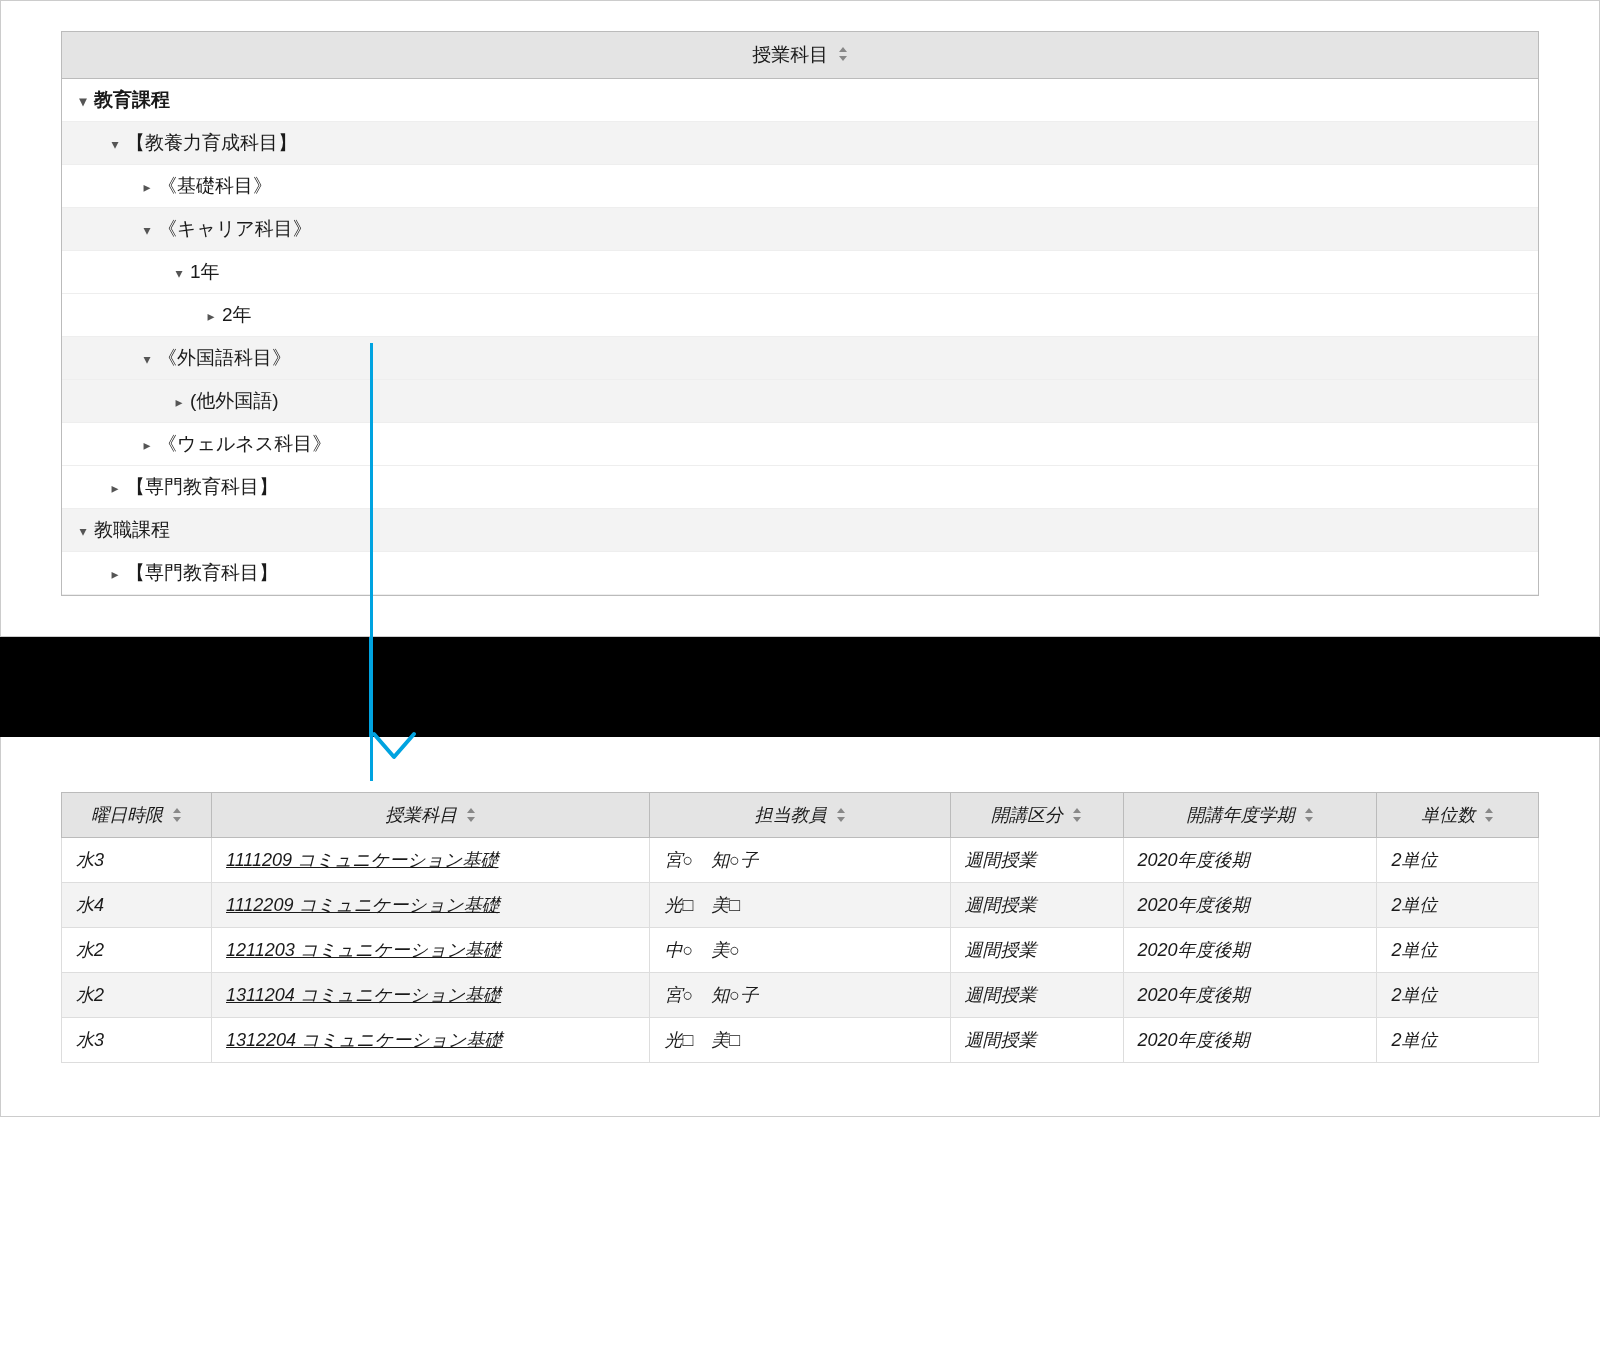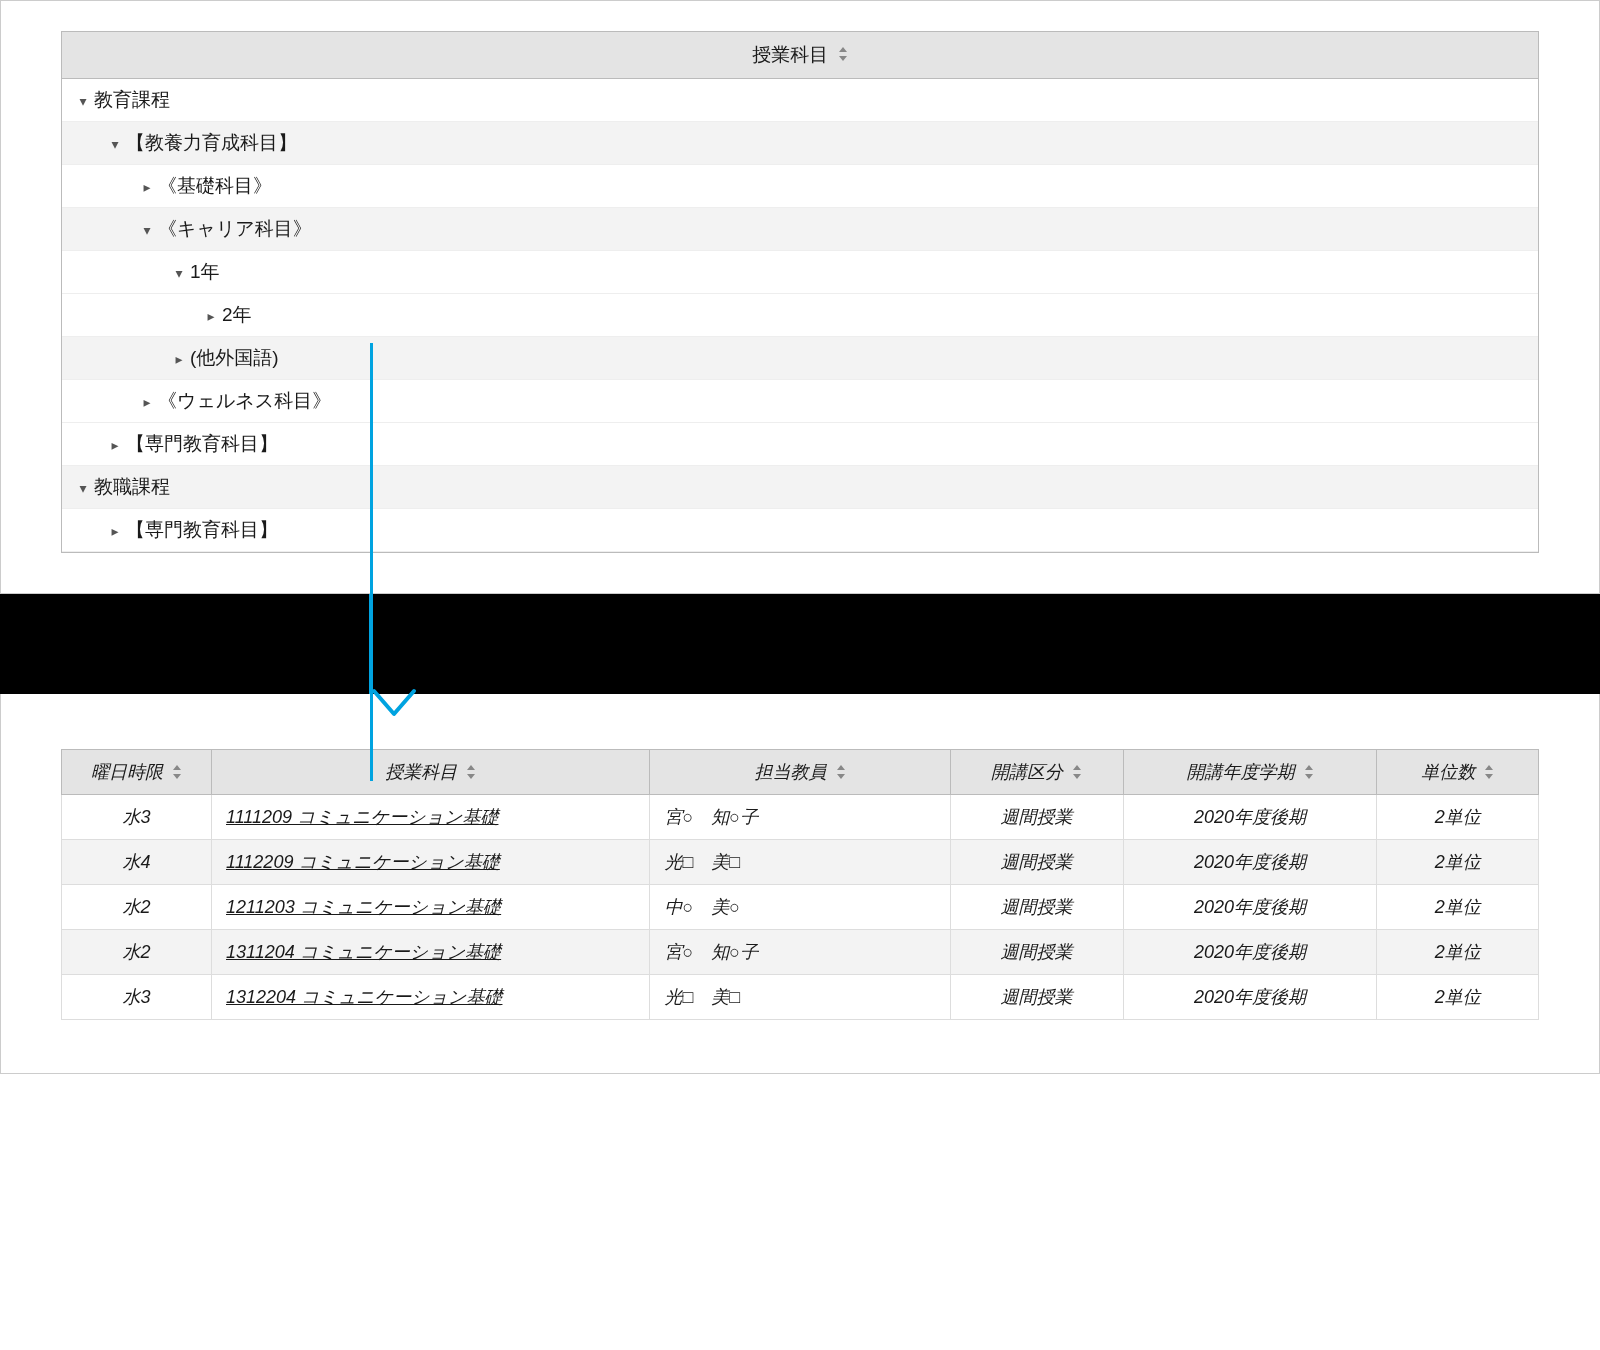--- a/index.html
+++ b/index.html
@@ -113,21 +113,21 @@
     background: #e4e4e4;
     border: 1px solid #bbb;
     padding: 10px 6px;
     font-weight: normal;
     text-align: center;
     white-space: nowrap;
   }
   .course-table td {
     border: 1px solid #ddd;
     padding: 10px 14px;
-    text-align: center;
+    text-align: left;
   }
   .course-table tbody tr:nth-child(even) td { background: #f3f3f3; }
   .course-table td.left { text-align: left; }
   .course-link { text-decoration: underline; cursor: pointer; }
   .page-wrap { position: relative; }
 </style>
 </head>
 <body>
 
 <div class="page page-wrap">
@@ -136,26 +136,27 @@
     <div class="tree-table">
       <div class="tree-header">
         <span>授業科目</span>
         <span class="sort-icon">
           <svg width="10" height="14" viewBox="0 0 10 14">
               <path d="M5 0 L9 5 H1 Z M5 14 L1 9 H9 Z" fill="#888"></path>
             </svg>
         </span>
       </div>
       <div id="tree-body">
-          <div class="tree-row white" style="padding-left: 14px;"><span class="caret down"></span><span>教育課程</span></div>
+          <div class="tree-row white" style="padding-left: 14px; font-weight: bold;"><span class="caret down"></span><span>教育課程</span></div>
           <div class="tree-row striped" style="padding-left: 46px;"><span class="caret down"></span><span>【教養力育成科目】</span></div>
           <div class="tree-row white" style="padding-left: 78px;"><span class="caret right"></span><span>《基礎科目》</span></div>
           <div class="tree-row striped" style="padding-left: 78px;"><span class="caret down"></span><span>《キャリア科目》</span></div>
           <div class="tree-row white" style="padding-left: 110px;"><span class="caret down"></span><span>1年</span></div>
           <div class="tree-row white" style="padding-left: 142px;"><span class="caret right"></span><span>2年</span></div>
+          <div class="tree-row striped" style="padding-left: 78px;"><span class="caret down"></span><span>《外国語科目》</span></div>
           <div class="tree-row striped" style="padding-left: 110px;"><span class="caret right"></span><span>(他外国語)</span></div>
           <div class="tree-row white" style="padding-left: 78px;"><span class="caret right"></span><span>《ウェルネス科目》</span></div>
           <div class="tree-row white" style="padding-left: 46px;"><span class="caret right"></span><span>【専門教育科目】</span></div>
           <div class="tree-row striped" style="padding-left: 14px;"><span class="caret down"></span><span>教職課程</span></div>
           <div class="tree-row white" style="padding-left: 46px;"><span class="caret right"></span><span>【専門教育科目】</span></div>
         </div>
     </div>
 
     <div class="arrow-up-segment" id="arrow-seg-top" style="display: block; left: 369.406px; top: 342px; height: 438px;"></div>
   </div>

